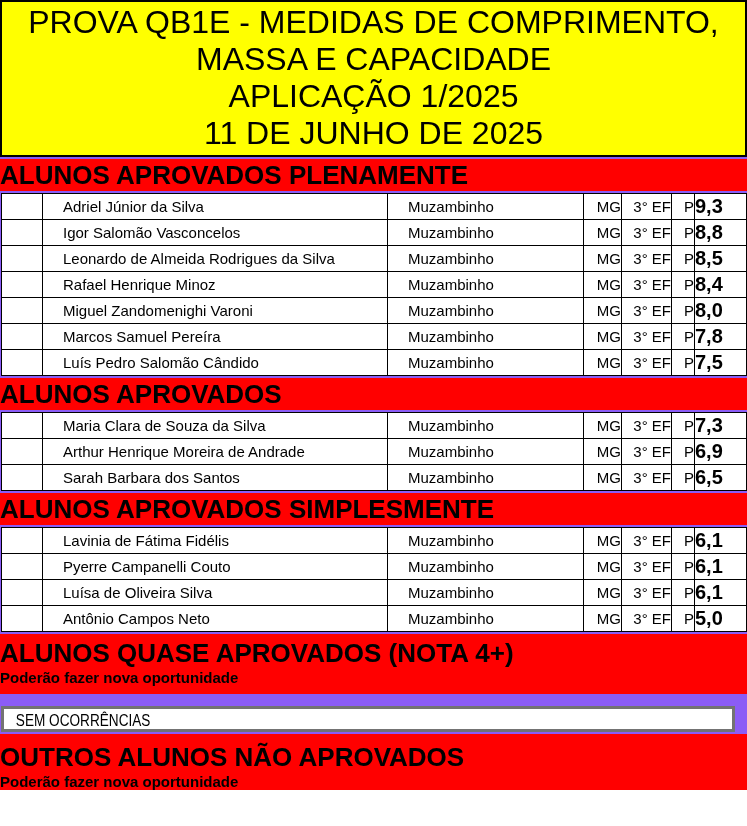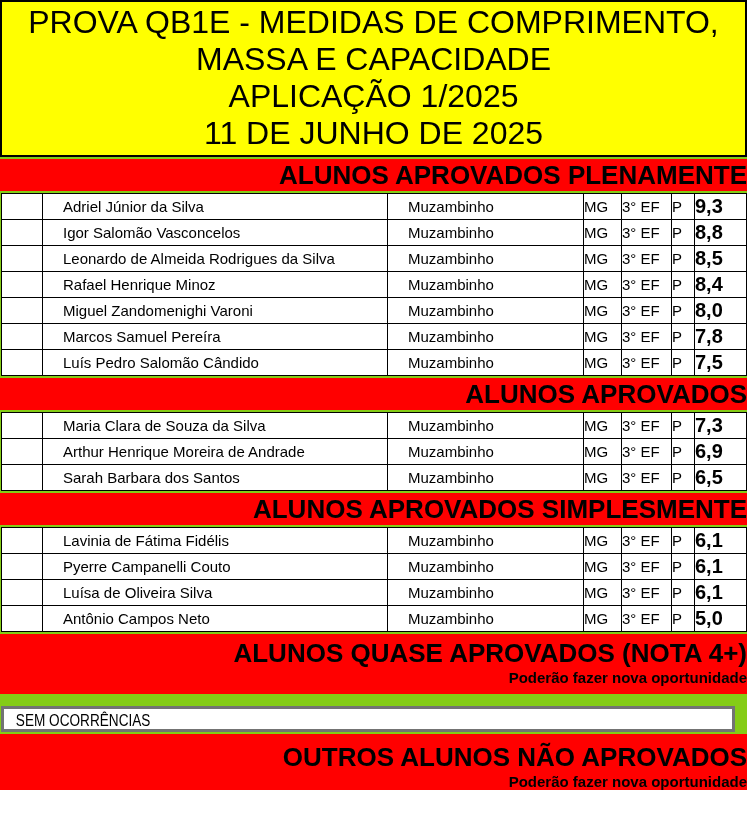--- a/index.html
+++ b/index.html
@@ -7,42 +7,42 @@
   body {
     width: 747px;
     font-family: "Liberation Sans", sans-serif;
     color: #000000;
     -webkit-font-smoothing: antialiased;
   }
   .page {
     width: 747px;
     height: 790px;
     overflow: hidden;
-    background: #84cc16;
+    background: #8b5cf6;
   }
 
   
   .title-block {
     background: #ffff00;
     border: 2px solid #000000;
     height: 157px;
     text-align: center;
     padding-top: 2px;
     overflow: hidden;
   }
   .title-line {
     font-size: 32px;
     line-height: 37px;
     white-space: nowrap;
   }
 
   
   .band {
     background: #ff0000;
-    text-align: right;
+    text-align: left;
     margin: 2px 0;
     padding: 1px 0;
   }
   .band-title {
     font-weight: bold;
     font-size: 26px;
     line-height: 30px;
     white-space: nowrap;
   }
   .band-subtitle {
@@ -63,21 +63,21 @@
   .results-table td {
     border: 1px solid #000000;
     height: 26px;
     font-size: 15px;
     white-space: nowrap;
     overflow: hidden;
     background: #ffffff;
     vertical-align: middle;
   }
   td.c-name, td.c-city { padding-left: 20px; }
-  td.c-state, td.c-grade, td.c-turn { text-align: left; margin-left: 28px; }
+  td.c-state, td.c-grade, td.c-turn { text-align: right; margin-left: 28px; }
   td.c-score { text-align: left; font-weight: bold; font-size: 20px; }
 
   
   .empty-row {
     border: 3px solid #737373;
     height: 26px;
     line-height: 24px;
     text-align: left;
     font-size: 16px;
     margin: 0 12px 2px 1px;

